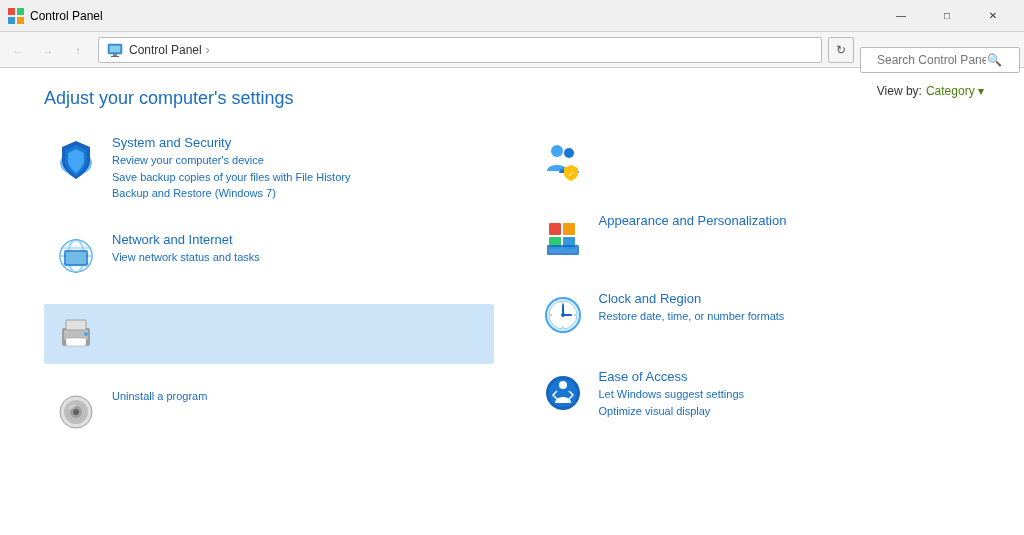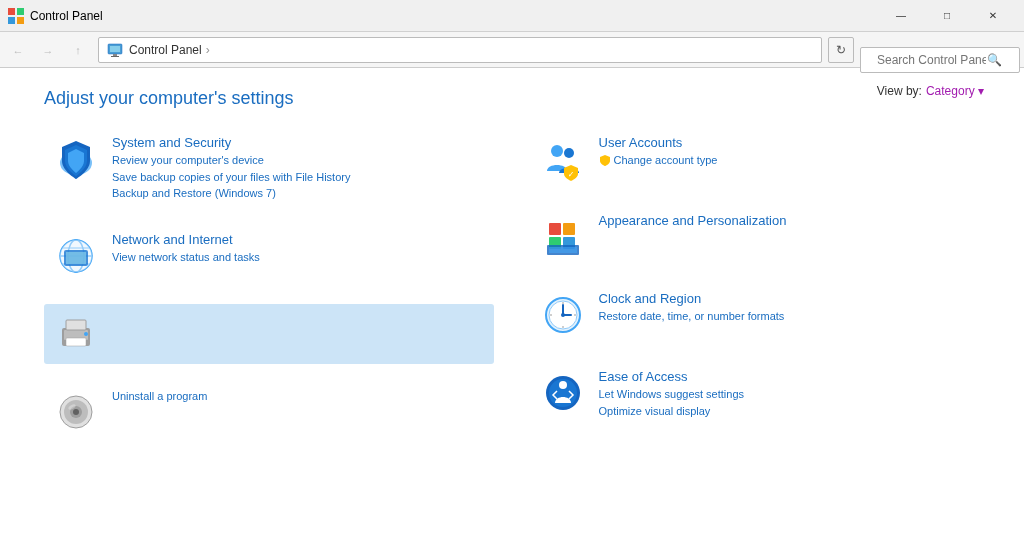--- a/index.html
+++ b/index.html
@@ -215,21 +215,21 @@
   </div>
 
   <div class="search-field">
     <input type="text" placeholder="Search Control Panel" style="">
     <div class="search-icon-btn">🔍</div>
   </div>
 </div>
 
 <div class="view-by" style="position:absolute; top:84px; right:40px; display:flex; align-items:center; gap:4px; font-size:12px;">
   <span>View by:</span>
-  <span style="color:#a21caf; cursor:pointer;">Category ▾</span>
+  <span style="color:#4d7c0f; cursor:pointer;">Category ▾</span>
 </div>
 
 <div class="main-content">
   <div class="page-title">Adjust your computer's settings</div>
 
   <div class="panels-container">
 
     <div class="left-panel">
 
       <div class="category-item">
@@ -308,29 +308,20 @@
 
             <circle cx="16" cy="14" r="6" fill="#42a5f5"></circle>
             <path d="M6 34 C6 26 26 26 26 34" fill="#42a5f5"></path>
             <circle cx="28" cy="16" r="5" fill="#1976d2"></circle>
             <path d="M18 36 C18 29 38 29 38 36" fill="#1976d2"></path>
 
             <path d="M30 28 L37 31 L37 37 C37 41 30 44 30 44 C30 44 23 41 23 37 L23 31 Z" fill="#ffc107"></path>
             <text x="30" y="40" text-anchor="middle" font-size="8" fill="#fff">✓</text>
           </svg>
         </div>
-        <div class="category-text">
-          <span class="category-title">User Accounts</span>
-          <div style="display:flex; align-items:center; gap:3px;">
-            <svg width="12" height="12" viewBox="0 0 12 12">
-              <path d="M6 1 L11 3 L11 7 C11 10 6 12 6 12 C6 12 1 10 1 7 L1 3 Z" fill="#ffc107"></path>
-            </svg>
-            <span class="category-link">Change account type</span>
-          </div>
-        </div>
       </div>
 
       <div class="category-item">
         <div class="category-icon">
           <svg width="44" height="44" viewBox="0 0 44 44">
 
             <rect x="8" y="8" width="12" height="12" rx="1" fill="#e74c3c"></rect>
             <rect x="22" y="8" width="12" height="12" rx="1" fill="#f39c12"></rect>
             <rect x="8" y="22" width="12" height="12" rx="1" fill="#2ecc71"></rect>
             <rect x="22" y="22" width="12" height="12" rx="1" fill="#3498db"></rect>

